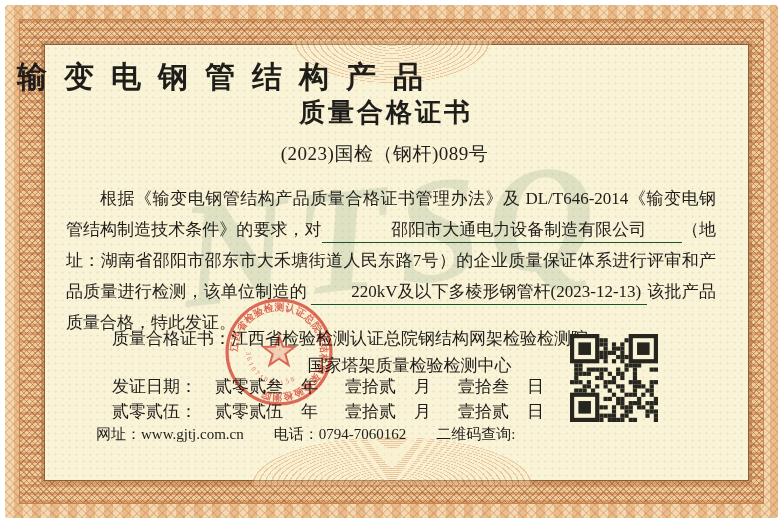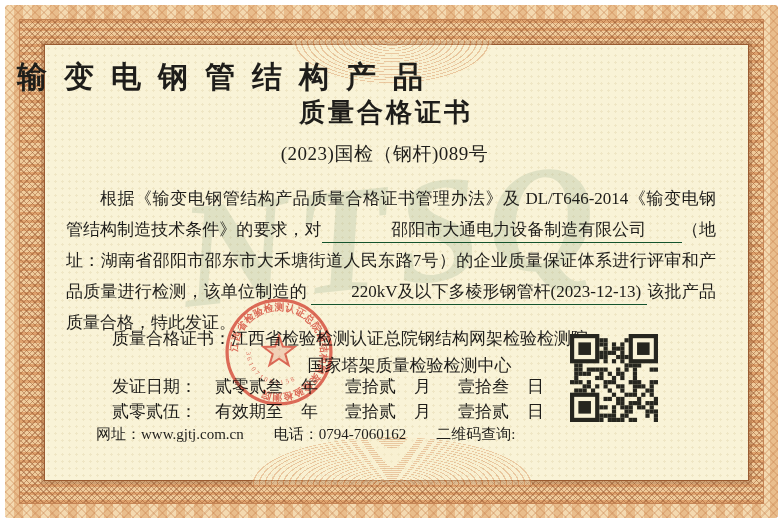--- a/index.html
+++ b/index.html
@@ -104,21 +104,21 @@
     <div class="inspect">
       <div class="l1"><span>质量合格证书：</span><span>江西省检验检测认证总院钢结构网架检验检测院</span></div>
       <div class="l2">国家塔架质量检验检测中心</div>
     </div>
 
     <div class="daterow row-issue">
       <span class="v">发证日期：</span><span class="v">贰零贰叁</span><span class="u">年</span><span class="v">壹拾贰</span><span class="u">月</span><span class="v">壹拾叁</span><span>日</span>
     </div>
 
     <div class="daterow row-valid">
-      <span class="v">贰零贰伍：</span><span class="v">有效期至</span><span class="u">年</span><span class="v">壹拾贰</span><span class="u">月</span><span class="v">壹拾贰</span><span>日</span>
+      <span class="v">贰零贰伍：</span><span class="v">贰零贰伍</span><span class="u">年</span><span class="v">壹拾贰</span><span class="u">月</span><span class="v">壹拾贰</span><span>日</span>
     </div>
 
     <div class="footer">
       <span class="grp"><span>网址：</span><span>www.gjtj.com.cn</span></span><span class="grp"><span>电话：</span><span>0794-7060162</span></span><span>二维码查询:</span>
     </div>
 
     <div class="qr"><svg width="88" height="88" viewBox="0 0 84 84">
           <rect x="28" y="4" width="4" height="4" fill="#26261f"></rect>
           <rect x="32" y="4" width="4" height="4" fill="#26261f"></rect>
           <rect x="52" y="4" width="4" height="4" fill="#26261f"></rect>

